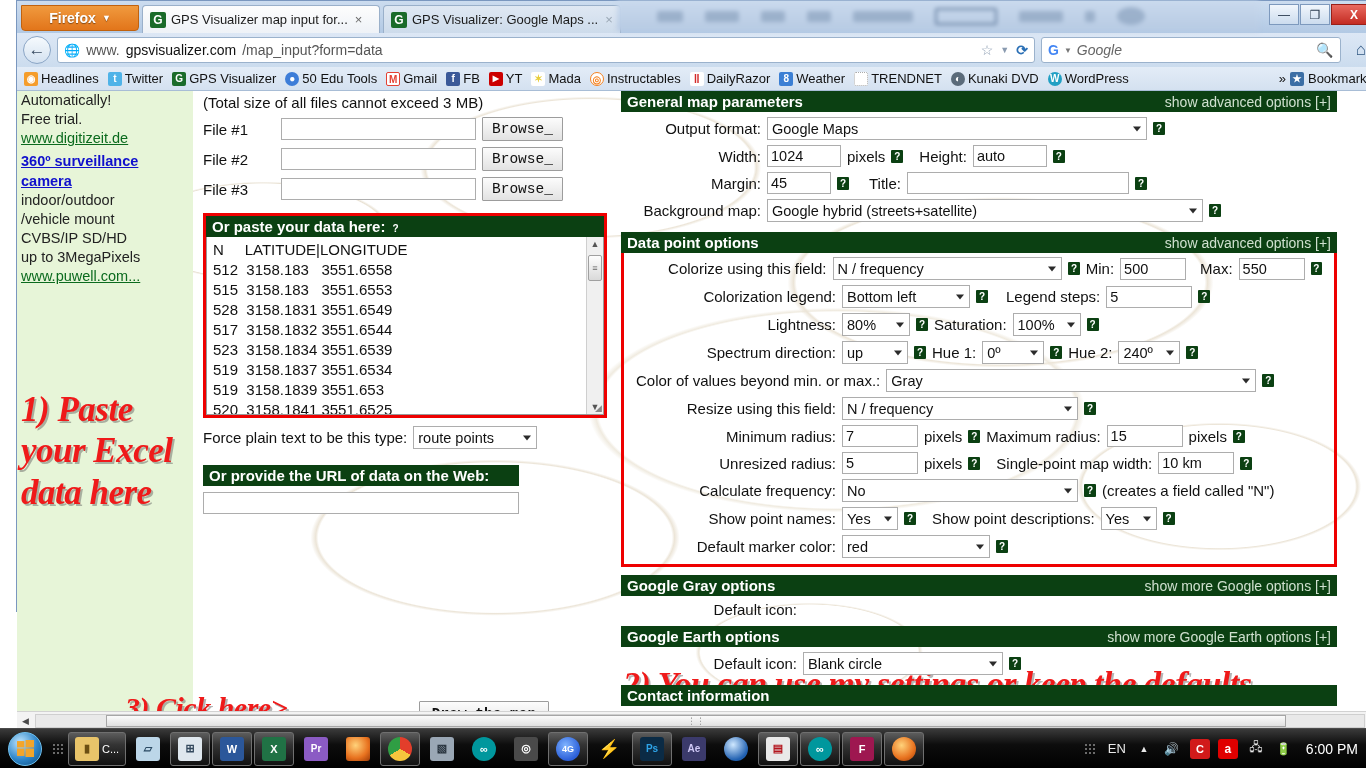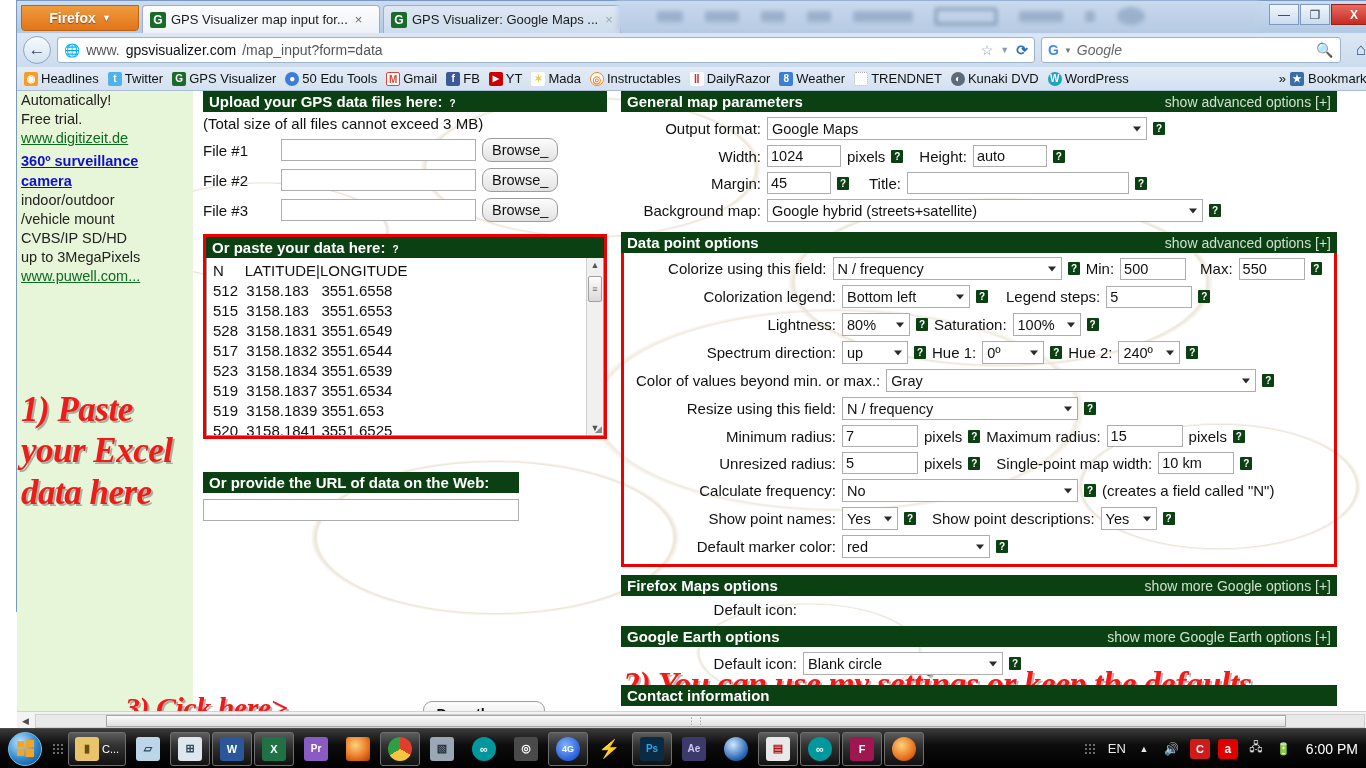--- a/index.html
+++ b/index.html
@@ -170,23 +170,23 @@
     border: 1px solid #adadad; background: #fff; height: 23px;
     font-size: 14.5px; color: #111; padding: 0 18px 0 4px;
     display: inline-flex; align-items: center; position: relative;
   }
   .sel .arw {
     position: absolute; right: 5px; top: 50%; transform: translateY(-50%);
     width: 0; height: 0; border-left: 4px solid transparent; border-right: 4px solid transparent;
     border-top: 5px solid #2b2b2b;
   }
   .btn {
-    border: 1px solid #9c9c9c; border-radius: 9px;
+    border: 1px solid #9c9c9c; border-radius: 1px;
     background: linear-gradient(#fcfcfc, #e2e2e2);
-    font-size: 14.5px; color: #111; padding: 3px 9px; font-family: Liberation Sans, sans-serif;
+    font-size: 14.5px; color: #111; padding: 3px 9px; font-family: Liberation Mono, monospace;
   }
 
   #left-col { position: absolute; left: 186px; top: 0; width: 410px; }
   #right-col { position: absolute; left: 604px; top: 0; width: 716px; }
 
   .file-row { display: flex; align-items: center; gap: 6px; margin-top: 6px; }
   .file-row .lbl { width: 72px; }
 
   #paste-box {
     border: 3px solid #ee0000; margin-top: 12px;
@@ -207,21 +207,21 @@
     display: flex; flex-direction: column; align-items: center; justify-content: space-between;
   }
   .ta-scroll .arr { font-size: 9px; color: #555; padding: 2px 0; }
   .ta-thumb {
     position: absolute; top: 18px; left: 1px; width: 14px; height: 26px;
     background: linear-gradient(#fdfdfd, #d9d9d9); border: 1px solid #a0a0a0; border-radius: 2px;
     display:flex; align-items:center; justify-content:center; font-size:9px; color:#666;
   }
   .ta-grip { position: absolute; right: 1px; bottom: 1px; font-size: 9px; color: #888; }
 
-  #url-head { margin-top: 33px; width: 316px; }
+  #url-head { margin-top: 16px; width: 316px; }
   #url-input { margin-top: 6px; width: 316px; }
 
   #draw-area { position: absolute; left: 152px; top: 610px; width: 258px; text-align: center; }
   #draw-btn { font-weight: bold; padding: 4px 12px; }
 
   .row { display: flex; align-items: center; gap: 6px; margin-top: 5px; }
   .rlbl { text-align: right; font-size: 15px; color: #111; }
 
   #datapoint-box { border: 3px solid #ee0000; border-top: none; }
 
@@ -428,24 +428,20 @@
       <div>up to 3MegaPixels</div>
       <a href="#">www.puwell.com...</a>
     </div>
 
     <div class="note" id="note-1">1) Paste your Excel data here</div>
     <div class="note" id="note-3">3) Cick here&gt;</div>
     <div class="note" id="note-2">2) You can use my settings or keep the defaults.</div>
 
     <div id="left-col">
 
-      <div class="panel-head" style="width:404px">
-        <span><span>Upload your GPS data files here:</span>
-        <span class="help">?</span></span>
-      </div>
       <div class="lbl" style="margin-top:3px">(Total size of all files cannot exceed 3 MB)</div>
 
       <div class="file-row">
         <span class="lbl">File #1</span>
         <input class="txt" type="text" value="" style="">
         <button class="btn">Browse_</button>
       </div>
       <div class="file-row">
         <span class="lbl">File #2</span>
         <input class="txt" type="text" value="" style="">
@@ -475,20 +471,27 @@
 520  3158.1841 3551.6525</textarea>
           <div class="ta-scroll">
             <div class="arr">▲</div>
             <div class="ta-thumb">≡</div>
             <div class="arr">▼</div>
           </div>
           <div class="ta-grip">◢</div>
         </div>
       </div>
 
+      <div class="row" style="margin-top:8px">
+        <span class="lbl">Force plain text to be this type:</span>
+        <span class="sel" style="width:124px">
+          <span>route points</span>
+          <span class="arw"></span>
+        </span>
+      </div>
 
       <div class="panel-head" id="url-head">
         <span>Or provide the URL of data on the Web:</span>
       </div>
       <input class="txt" id="url-input" type="text" value="" style="">
 
       <div id="draw-area">
         <button class="btn" id="draw-btn">Draw the map</button>
         
         
@@ -676,21 +679,21 @@
           <span class="rlbl" style="width:200px">Default marker color:</span>
           <span class="sel" style="width:148px">
             <span>red</span>
             <span class="arw"></span>
           </span>
           <span class="help">?</span>
         </div>
       </div>
 
       <div class="panel-head" style="width:716px;margin-top:8px">
-        <span>Firefox Maps options</span>
+        <span>Google Gray options</span>
         <span class="adv">show more Google options [+]</span>
       </div>
       <div class="row">
         <span class="rlbl" style="width:176px">Default icon:</span>
       </div>
 
       <div class="panel-head" style="width:716px;margin-top:8px">
         <span>Google Earth options</span>
         <span class="adv">show more Google Earth options [+]</span>
       </div>

